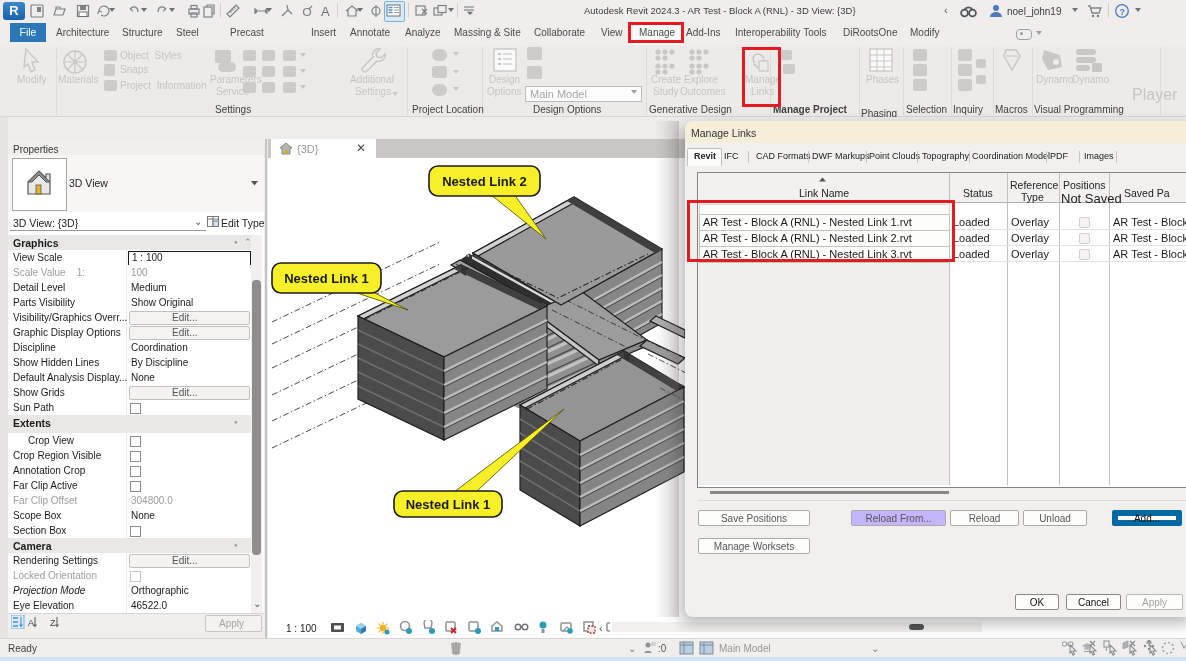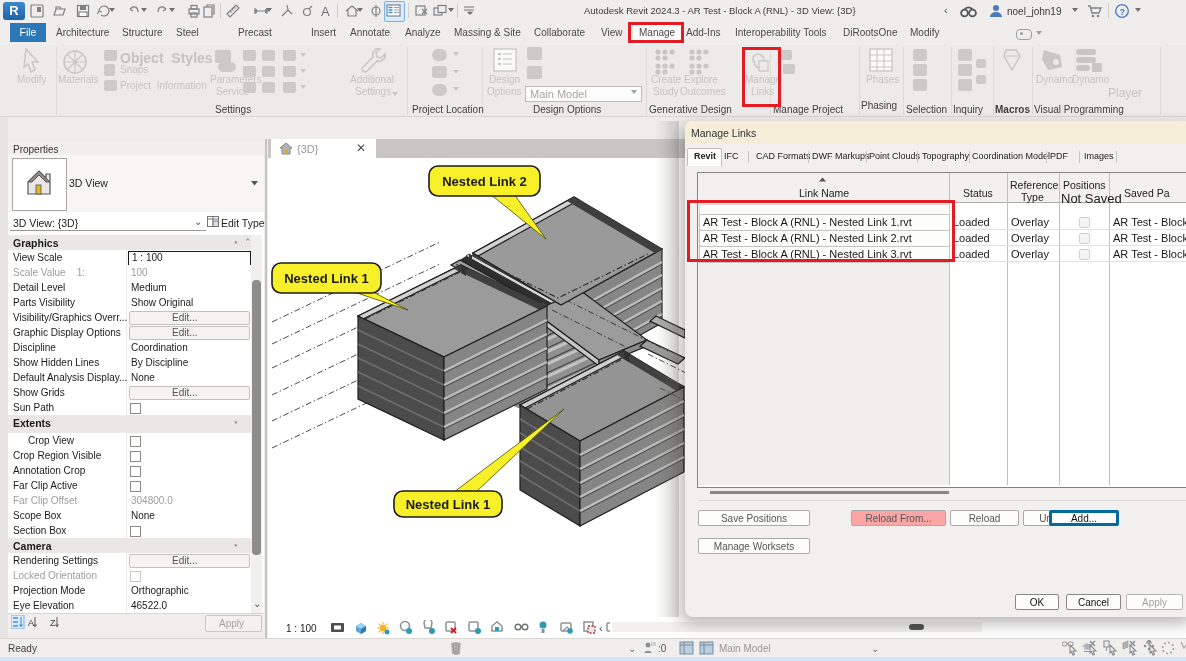--- a/index.html
+++ b/index.html
@@ -132,21 +132,21 @@
     <text x="5.5" y="11.5" font-size="9" fill="#4a7bbd" font-family="Liberation Sans" font-weight="bold">?</text>
   </svg>
 <svg class="abs" style="left:1135px;top:8px" width="6" height="5" viewBox="0 0 6 5">
     <path d="M0 0 h6 l-3 4 z" fill="#6e7276"></path>
   </svg>
 <div class="abs" style="left:0;top:22px;width:1186px;height:23px;background:#f0eeed;"></div>
 <div class="abs" style="left:10px;top:23px;width:36px;height:19px;background:#2b77b8;color:#fff;font-size:10.5px;text-align:center;line-height:19px;">File</div>
 <div class="txt" style="left:56px;top:27px;font-size:10px;color:#4a4a4a;">Architecture</div>
 <div class="txt" style="left:122px;top:27px;font-size:10px;color:#4a4a4a;">Structure</div>
 <div class="txt" style="left:176px;top:27px;font-size:10px;color:#4a4a4a;">Steel</div>
-<div class="txt" style="left:214px;top:27px;font-size:10px;color:#4a4a4a;padding-left:24px;">Precast</div>
+<div class="txt" style="left:206px;top:27px;font-size:10px;color:#4a4a4a;padding-left:24px;">Precast</div>
 <div class="txt" style="left:261px;top:27px;font-size:10px;color:#4a4a4a;margin-top:20px;">Systems</div>
 <div class="txt" style="left:311px;top:27px;font-size:10px;color:#4a4a4a;">Insert</div>
 <div class="txt" style="left:350px;top:27px;font-size:10px;color:#4a4a4a;">Annotate</div>
 <div class="txt" style="left:405px;top:27px;font-size:10px;color:#4a4a4a;">Analyze</div>
 <div class="txt" style="left:454px;top:27px;font-size:10px;color:#4a4a4a;">Massing &amp; Site</div>
 <div class="txt" style="left:534px;top:27px;font-size:10px;color:#4a4a4a;">Collaborate</div>
 <div class="txt" style="left:601px;top:27px;font-size:10px;color:#4a4a4a;">View</div>
 <div class="txt" style="left:686px;top:27px;font-size:10px;color:#4a4a4a;">Add-Ins</div>
 <div class="txt" style="left:735px;top:27px;font-size:10px;color:#4a4a4a;">Interoperability Tools</div>
 <div class="txt" style="left:843px;top:27px;font-size:10px;color:#4a4a4a;">DiRootsOne</div>
@@ -170,37 +170,37 @@
 <div class="abs" style="left:903px;top:47px;width:1px;height:68px;background:#dddbd8;"></div>
 <div class="abs" style="left:951px;top:47px;width:1px;height:68px;background:#dddbd8;"></div>
 <div class="abs" style="left:993px;top:47px;width:1px;height:68px;background:#dddbd8;"></div>
 <div class="abs" style="left:1032px;top:47px;width:1px;height:68px;background:#dddbd8;"></div>
 <div class="abs" style="left:1160px;top:47px;width:1px;height:68px;background:#dddbd8;"></div>
 <div class="txt" style="left:14px;top:104px;font-size:10px;color:#3f3f3f;margin-top:48px;">Select ▾</div>
 <div class="txt" style="left:215px;top:104px;font-size:10px;color:#3f3f3f;">Settings</div>
 <div class="txt" style="left:412px;top:104px;font-size:10px;color:#3f3f3f;">Project Location</div>
 <div class="txt" style="left:533px;top:104px;font-size:10px;color:#3f3f3f;">Design Options</div>
 <div class="txt" style="left:649px;top:104px;font-size:10px;color:#3f3f3f;">Generative Design</div>
-<div class="txt" style="left:773px;top:104px;font-size:10px;color:#3f3f3f;">Manage Project</div>
-<div class="txt" style="left:861px;top:100px;font-size:10px;color:#3f3f3f;">Phasing</div>
+<div class="txt" style="left:773px;top:104px;font-size:10px;color:#3f3f3f;font-weight:bold;">Manage Project</div>
+<div class="txt" style="left:861px;top:108px;font-size:10px;color:#3f3f3f;">Phasing</div>
 <div class="txt" style="left:906px;top:104px;font-size:10px;color:#3f3f3f;">Selection</div>
 <div class="txt" style="left:953px;top:104px;font-size:10px;color:#3f3f3f;">Inquiry</div>
-<div class="txt" style="left:995px;top:104px;font-size:10px;color:#3f3f3f;font-weight:bold;">Macros</div>
+<div class="txt" style="left:995px;top:104px;font-size:10px;color:#3f3f3f;">Macros</div>
 <div class="txt" style="left:1034px;top:104px;font-size:10px;color:#3f3f3f;">Visual Programming</div>
 <svg class="abs" style="left:22px;top:48px" width="20" height="26" viewBox="0 0 20 26">
     <path d="M4 1 L16 14 L10 14 L13 22 L9 24 L6 16 L2 19 Z" fill="none" stroke="#c9c7c4" stroke-width="1.5"></path>
   </svg>
 <div class="txt" style="left:17px;top:74px;font-size:10px;color:#c6c4c1;">Modify</div>
 <svg class="abs" style="left:62px;top:49px" width="26" height="26" viewBox="0 0 26 26">
     <circle cx="13" cy="13" r="11" fill="none" stroke="#c9c7c4" stroke-width="1.5"></circle>
     <path d="M5 5 l16 16 M5 21 L21 5 M13 2 v22 M2 13 h22" stroke="#c9c7c4" stroke-width="1.2"></path>
   </svg>
 <div class="txt" style="left:58px;top:74px;font-size:10px;color:#c6c4c1;">Materials</div>
 <div class="abs" style="left:104px;top:50px;width:13px;height:11px;background:#cdcbc8;border-radius:2px;"></div>
-<div class="txt" style="left:120px;top:50px;font-size:14px;color:#c6c4c1;font-weight:bold;">Object&nbsp; Styles</div>
+<div class="txt" style="left:120px;top:50px;font-size:10px;color:#c6c4c1;">Object&nbsp; Styles</div>
 <div class="abs" style="left:104px;top:64px;width:11px;height:12px;background:#cdcbc8;border-radius:2px;"></div>
 <div class="txt" style="left:120px;top:64px;font-size:10px;color:#c6c4c1;">Snaps</div>
 <div class="abs" style="left:104px;top:80px;width:13px;height:11px;background:#cdcbc8;border-radius:2px;"></div>
 <div class="txt" style="left:120px;top:80px;font-size:10px;color:#c6c4c1;">Project&nbsp; Information</div>
 <div class="abs" style="left:215px;top:50px;width:16px;height:13px;background:#cdcbc8;border-radius:2px;"></div>
 <div class="abs" style="left:218px;top:62px;width:18px;height:10px;background:#cdcbc8;border-radius:5px;"></div>
 <div class="txt" style="left:210px;top:74px;font-size:10px;color:#c6c4c1;">Parameters</div>
 <div class="txt" style="left:216px;top:86px;font-size:10px;color:#c6c4c1;">Service</div>
 <div class="abs" style="left:243px;top:50px;width:13px;height:11px;background:#cdcbc8;border-radius:2px;"></div>
 <div class="abs" style="left:262px;top:50px;width:13px;height:11px;background:#cdcbc8;border-radius:2px;"></div>
@@ -317,21 +317,21 @@
     <circle cx="16" cy="15" r="3" fill="#edebe9"></circle>
   </svg>
 <svg class="abs" style="left:1074px;top:47px" width="30" height="26" viewBox="0 0 30 26">
     <rect x="2" y="2" width="20" height="6" rx="3" fill="#c9c7c4"></rect>
     <rect x="2" y="10" width="20" height="6" rx="3" fill="#c9c7c4"></rect>
     <rect x="2" y="18" width="14" height="6" rx="3" fill="#c9c7c4"></rect>
     <rect x="18" y="16" width="10" height="9" rx="1" fill="#c9c7c4"></rect>
   </svg>
 <div class="txt" style="left:1036px;top:74px;font-size:10px;color:#c6c4c1;">Dynamo</div>
 <div class="txt" style="left:1072px;top:74px;font-size:10px;color:#c6c4c1;">Dynamo</div>
-<div class="txt" style="left:1108px;top:86px;font-size:12px;color:#c6c4c1;">Player</div>
+<div class="txt" style="left:1132px;top:86px;font-size:16px;color:#c6c4c1;">Player</div>
 <div class="abs" style="left:0;top:117px;width:1186px;height:22px;background:#eeedec;"></div>
 <div class="abs" style="left:268px;top:139px;width:918px;height:19px;background:#c9c7c5;"></div>
 <div class="abs" style="left:271px;top:139px;width:105px;height:20px;background:#ffffff;"></div>
 <svg class="abs" style="left:279px;top:142px" width="14" height="13" viewBox="0 0 14 13">
     <path d="M1 6 L7 1 L13 6 L11 6 L11 12 L3 12 L3 6 Z" fill="#b5b3b0" stroke="#8a8886" stroke-width="1"></path>
     <rect x="6" y="8" width="2.5" height="4" fill="#d9a826"></rect>
   </svg>
 <div class="txt" style="left:297px;top:143px;font-size:11px;color:#9a9896;">{3D}</div>
 <div class="txt" style="left:356px;top:141px;font-size:12px;color:#4a4a4a;">✕</div>
 <div class="abs" style="left:268px;top:158px;width:918px;height:480px;background:#ffffff;"></div>
@@ -638,21 +638,21 @@
 <div class="abs" style="left:126px;top:553px;width:1px;height:15px;background:#ebe9e7;"></div>
 <div class="txt" style="left:13px;top:555px;font-size:10px;color:#1a1a1a;">Rendering Settings</div>
 <div class="abs" style="left:129px;top:554px;width:119px;height:12px;background:#f4f3f2;border:1px solid #c3c1bf;border-radius:2px;"></div>
 <div class="txt" style="left:172px;top:555px;font-size:10px;color:#555;">Edit...</div>
 <div class="abs" style="left:8px;top:568px;width:243px;height:15px;border-bottom:1px solid #ebe9e7;background:#fff;"></div>
 <div class="abs" style="left:126px;top:568px;width:1px;height:15px;background:#ebe9e7;"></div>
 <div class="txt" style="left:13px;top:570px;font-size:10px;color:#9f9d9b;">Locked Orientation</div>
 <div class="abs" style="left:130px;top:571px;width:9px;height:9px;background:#fff;border:1px solid #c8c6c4;"></div>
 <div class="abs" style="left:8px;top:583px;width:243px;height:15px;border-bottom:1px solid #ebe9e7;background:#fff;"></div>
 <div class="abs" style="left:126px;top:583px;width:1px;height:15px;background:#ebe9e7;"></div>
-<div class="txt" style="left:13px;top:585px;font-size:10px;color:#1a1a1a;">Projection Mode</div>
+<div class="txt" style="left:13px;top:585px;font-size:10px;color:#1a1a1a;font-style:italic;">Projection Mode</div>
 <div class="txt" style="left:131px;top:585px;font-size:10px;color:#1a1a1a;">Orthographic</div>
 <div class="abs" style="left:8px;top:598px;width:243px;height:15px;border-bottom:1px solid #ebe9e7;background:#fff;"></div>
 <div class="abs" style="left:126px;top:598px;width:1px;height:15px;background:#ebe9e7;"></div>
 <div class="txt" style="left:13px;top:600px;font-size:10px;color:#1a1a1a;">Eye Elevation</div>
 <div class="txt" style="left:131px;top:600px;font-size:10px;color:#1a1a1a;">46522.0</div>
 <div class="abs" style="left:251px;top:235px;width:11px;height:378px;background:#f1f0ef;"></div>
 <div class="abs" style="left:252px;top:280px;width:9px;height:275px;background:#8f8d8b;border-radius:4px;"></div>
 <div class="txt" style="left:253px;top:598px;font-size:10px;color:#555;">⌄</div>
 <div class="abs" style="left:8px;top:613px;width:256px;height:18px;background:#f0efed;border-top:1px solid #d8d6d4;"></div>
 <svg class="abs" style="left:11px;top:615px" width="64" height="14" viewBox="0 0 64 14">
@@ -723,24 +723,24 @@
 <div class="txt" style="left:703px;top:248px;font-size:11px;color:#1a1a1a;">AR Test - Block A (RNL) - Nested Link 3.rvt</div>
 <div class="abs" style="left:950px;top:261px;width:236px;height:1px;background:#e4e2e0;"></div>
 <div class="txt" style="left:953px;top:248px;font-size:11px;color:#1a1a1a;">Loaded</div>
 <div class="txt" style="left:1011px;top:248px;font-size:11px;color:#1a1a1a;">Overlay</div>
 <div class="abs" style="left:1079px;top:249px;width:9px;height:9px;background:#f5f4f3;border:1px solid #d2d0ce;border-radius:2px;"></div>
 <div class="txt" style="left:1113px;top:248px;font-size:11px;color:#1a1a1a;">AR Test - Block ,</div>
 <div class="abs" style="left:687px;top:200px;width:268px;height:62px;border:3.5px solid #e41b23;box-sizing:border-box;"></div>
 <div class="abs" style="left:710px;top:491px;width:239px;height:3px;background:#8a8886;"></div>
 <div class="abs" style="left:698px;top:500px;width:488px;height:1px;background:#dcdad8;"></div>
 <div class="abs" style="left:698px;top:510px;width:112px;height:16px;background:#fdfdfc;border:1px solid #abaaa8;border-radius:2px;box-sizing:border-box;display:flex;align-items:center;justify-content:center;font-size:10px;color:#555;">Save Positions</div>
-<div class="abs" style="left:851px;top:510px;width:95px;height:16px;background:#fca5a5;border:1px solid #abaaa8;border-radius:2px;box-sizing:border-box;display:flex;align-items:center;justify-content:center;font-size:10px;color:#555;">Reload From...</div>
+<div class="abs" style="left:851px;top:510px;width:95px;height:16px;background:#c4b5fd;border:1px solid #abaaa8;border-radius:2px;box-sizing:border-box;display:flex;align-items:center;justify-content:center;font-size:10px;color:#555;">Reload From...</div>
 <div class="abs" style="left:950px;top:510px;width:69px;height:16px;background:#fdfdfc;border:1px solid #abaaa8;border-radius:2px;box-sizing:border-box;display:flex;align-items:center;justify-content:center;font-size:10px;color:#555;">Reload</div>
 <div class="abs" style="left:1023px;top:510px;width:64px;height:16px;background:#fdfdfc;border:1px solid #abaaa8;border-radius:2px;box-sizing:border-box;display:flex;align-items:center;justify-content:center;font-size:10px;color:#555;">Unload</div>
-<div class="abs" style="left:1049px;top:510px;width:70px;height:16px;background:#fdfdfc;border:3px solid #0369a1;border-radius:2px;box-sizing:border-box;display:flex;align-items:center;justify-content:center;font-size:10px;color:#111;">Add...</div>
+<div class="abs" style="left:1112px;top:510px;width:70px;height:16px;background:#fdfdfc;border:6px solid #0369a1;border-radius:2px;box-sizing:border-box;display:flex;align-items:center;justify-content:center;font-size:10px;color:#111;">Add...</div>
 <div class="abs" style="left:698px;top:538px;width:112px;height:16px;background:#fdfdfc;border:1px solid #abaaa8;border-radius:2px;box-sizing:border-box;display:flex;align-items:center;justify-content:center;font-size:10px;color:#555;">Manage Worksets</div>
 <div class="abs" style="left:1015px;top:594px;width:44px;height:16px;background:#fdfdfc;border:1px solid #8a8886;border-radius:2px;box-sizing:border-box;display:flex;align-items:center;justify-content:center;font-size:10px;color:#111;">OK</div>
 <div class="abs" style="left:1066px;top:594px;width:55px;height:16px;background:#fdfdfc;border:1px solid #8a8886;border-radius:2px;box-sizing:border-box;display:flex;align-items:center;justify-content:center;font-size:10px;color:#111;">Cancel</div>
 <div class="abs" style="left:1126px;top:594px;width:57px;height:16px;background:#fdfdfc;border:1px solid #b8b6b4;border-radius:2px;box-sizing:border-box;display:flex;align-items:center;justify-content:center;font-size:10px;color:#a5a3a1;">Apply</div>
 <div class="abs" style="left:0;top:638px;width:1186px;height:19px;background:#f0efed;border-top:1px solid #d9d7d4;"></div>
 <div class="txt" style="left:8px;top:643px;font-size:10px;color:#3f3f3f;">Ready</div>
 <svg class="abs" style="left:448px;top:641px" width="16" height="15" viewBox="0 0 16 15">
     <path d="M3 2 L8 1 L13 2 L12 13 L8 14 L4 13 Z" fill="#b9b7b5"></path>
     <path d="M8 1 V14 M5 2 L6 13 M11 2 L10 13" stroke="#8a8886" stroke-width="0.8"></path>
   </svg>

